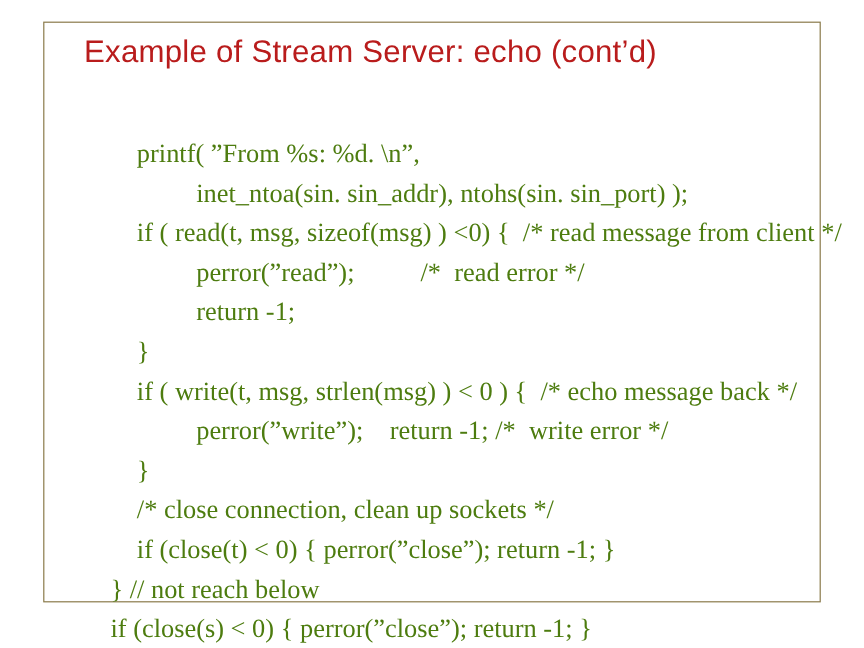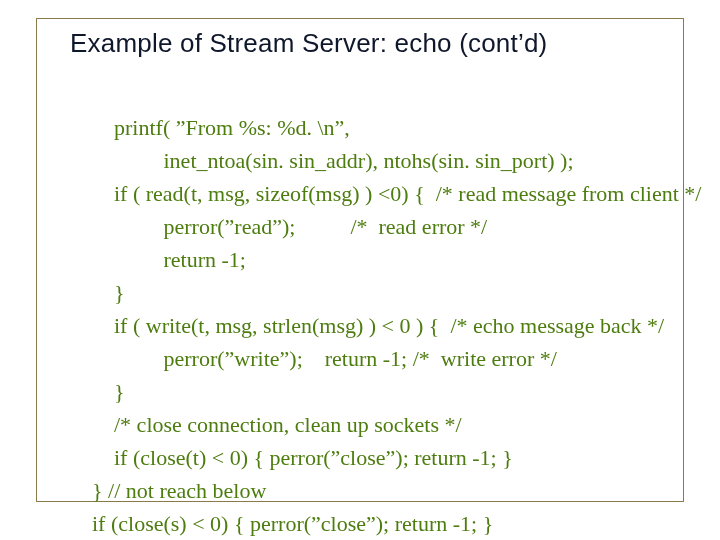--- a/index.html
+++ b/index.html
@@ -19,21 +19,21 @@
     right: 36px;
     bottom: 38px;
     border: 1.5px solid #8a7a4a;
   }
   .title {
     position: absolute;
     top: 28px;
     left: 70px;
     font-family: Arial, Helvetica, sans-serif;
     font-size: 26px;
-    color: #0f172a;
+    color: #b91c1c;
     letter-spacing: 0.2px;
   }
   .code-block {
     position: absolute;
     top: 78px;
     left: 92px;
     right: 60px;
     font-size: 22px;
     line-height: 1.5;
     color: #4d7c0f;

